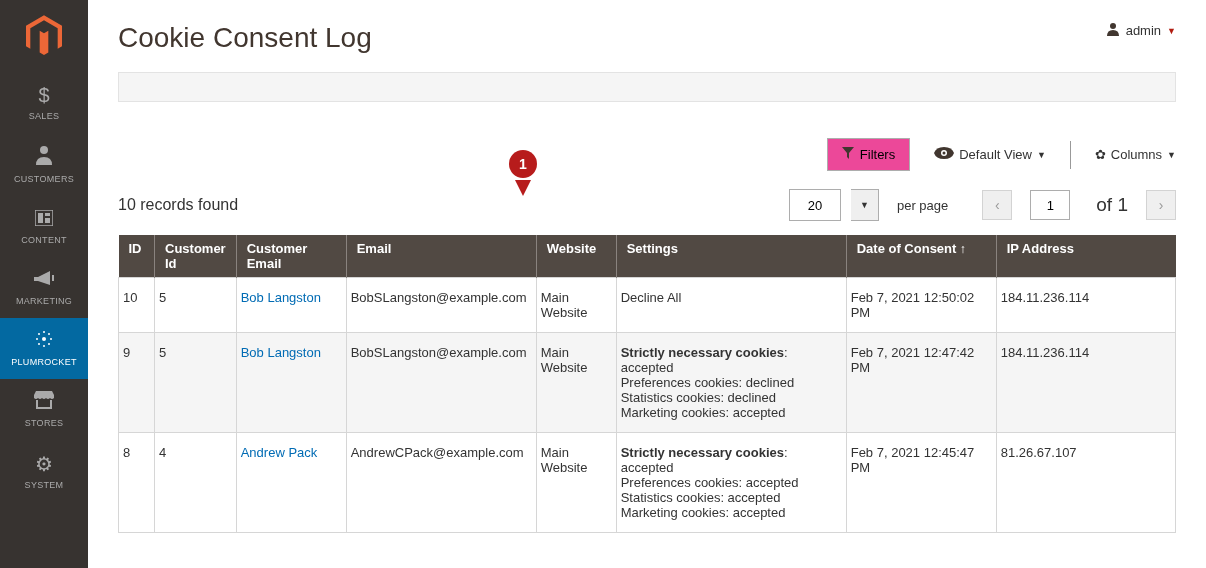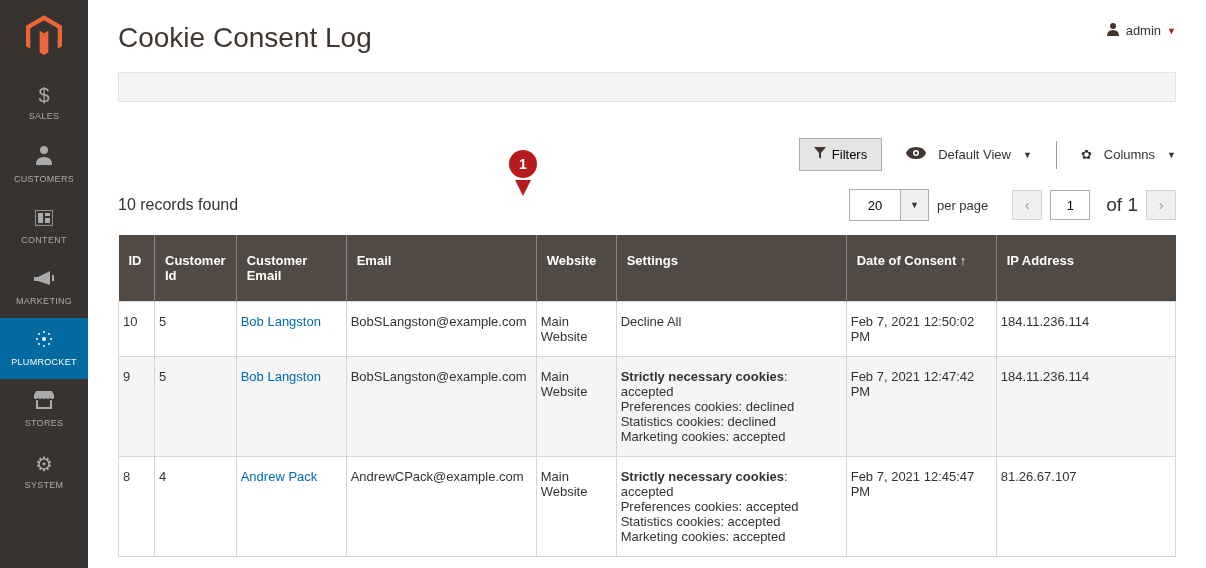--- a/index.html
+++ b/index.html
@@ -16,38 +16,38 @@
 .main { margin-left: 88px; padding: 0 30px; }
 
 .page-header { display: flex; justify-content: space-between; align-items: flex-start; padding: 22px 0 18px 0; }
 .page-title { font-size: 28px; font-weight: 400; color: #41362f; }
 .user-menu { display: flex; align-items: center; gap: 6px; font-size: 13px; cursor: pointer; }
 .user-menu .arrow { font-size: 9px; color: #b11c10; }
 
 .notice-bar { background: #f5f5f5; border: 1px solid #e3e3e3; height: 30px; margin-bottom: 36px; }
 
 .toolbar { display: flex; justify-content: flex-end; gap: 24px; align-items: center; margin-bottom: 18px; padding-right: 0; }
-.filters-btn { display: flex; align-items: center; gap: 6px; background: #e5e5e5; border: 1px solid #adadad; padding: 8px 14px; cursor: pointer; font-size: 13px; }
-.view-btn, .columns-btn { display: flex; align-items: center; gap: 12px; font-size: 13px; cursor: pointer; }
+.filters-btn { display: flex; align-items: center; gap: 6px; background: #ec4899; border: 1px solid #adadad; padding: 8px 14px; cursor: pointer; font-size: 13px; }
+.view-btn, .columns-btn { display: flex; align-items: center; gap: 5px; font-size: 13px; cursor: pointer; }
 .view-btn .arrow, .columns-btn .arrow { font-size: 9px; }
 .toolbar-sep { width: 1px; height: 28px; background: #999; }
 
 .pager { display: flex; align-items: center; justify-content: space-between; margin-bottom: 14px; }
 .records { font-size: 16px; color: #333; }
-.pager-right { display: flex; align-items: center; }
+.pager-right { display: flex; align-items: center; gap: 10px; }
 .page-size { width: 52px; height: 32px; border: 1px solid #adadad; text-align: center; font-size: 13px; }
 .page-size-caret { width: 28px; height: 32px; background: #efefef; border: 1px solid #adadad; border-left: none; display: inline-flex; align-items: center; justify-content: center; font-size: 9px; cursor: pointer; }
 .per-page-label { font-size: 13px; margin: 0 24px 0 8px; }
 .nav-btn { width: 30px; height: 30px; background: #efefef; border: 1px solid #d3d3d3; color: #999; display: inline-flex; align-items: center; justify-content: center; cursor: pointer; font-size: 14px; }
 .page-num { width: 40px; height: 30px; border: 1px solid #adadad; text-align: center; font-size: 13px; margin: 0 8px; }
 .of-label { font-size: 19px; margin: 0 8px; }
 
 .data-table { width: 100%; border-collapse: collapse; }
 .data-table thead { background: #514943; color: #fff; }
-.data-table th { padding: 18px 10px; text-align: left; font-weight: 600; font-size: 13px; border-left: 1px solid #8a837f; vertical-align: top; }
+.data-table th { padding: 6px 10px; text-align: left; font-weight: 600; font-size: 13px; border-left: 1px solid #8a837f; vertical-align: top; }
 .data-table th:first-child { border-left: none; }
 .data-table th.sorted::after { content: " ↑"; color: #fff; font-size: 12px; }
 .data-table td { padding: 12px 4px; border: 1px solid #d6d6d6; font-size: 13px; vertical-align: top; }
 .data-table tbody tr:nth-child(even) { background: #f5f5f5; }
 .data-table a { color: #006bb4; text-decoration: none; }
 .data-table .bold { font-weight: 700; }
 
 .marker { position: absolute; width: 28px; height: 28px; border-radius: 50%; background: #b71c1c; color: #fff; display: flex; align-items: center; justify-content: center; font-weight: bold; font-size: 14px; }
 .marker-arrow { position: absolute; width: 0; height: 0; border-left: 8px solid transparent; border-right: 8px solid transparent; border-top: 16px solid #b71c1c; }
 </style>

